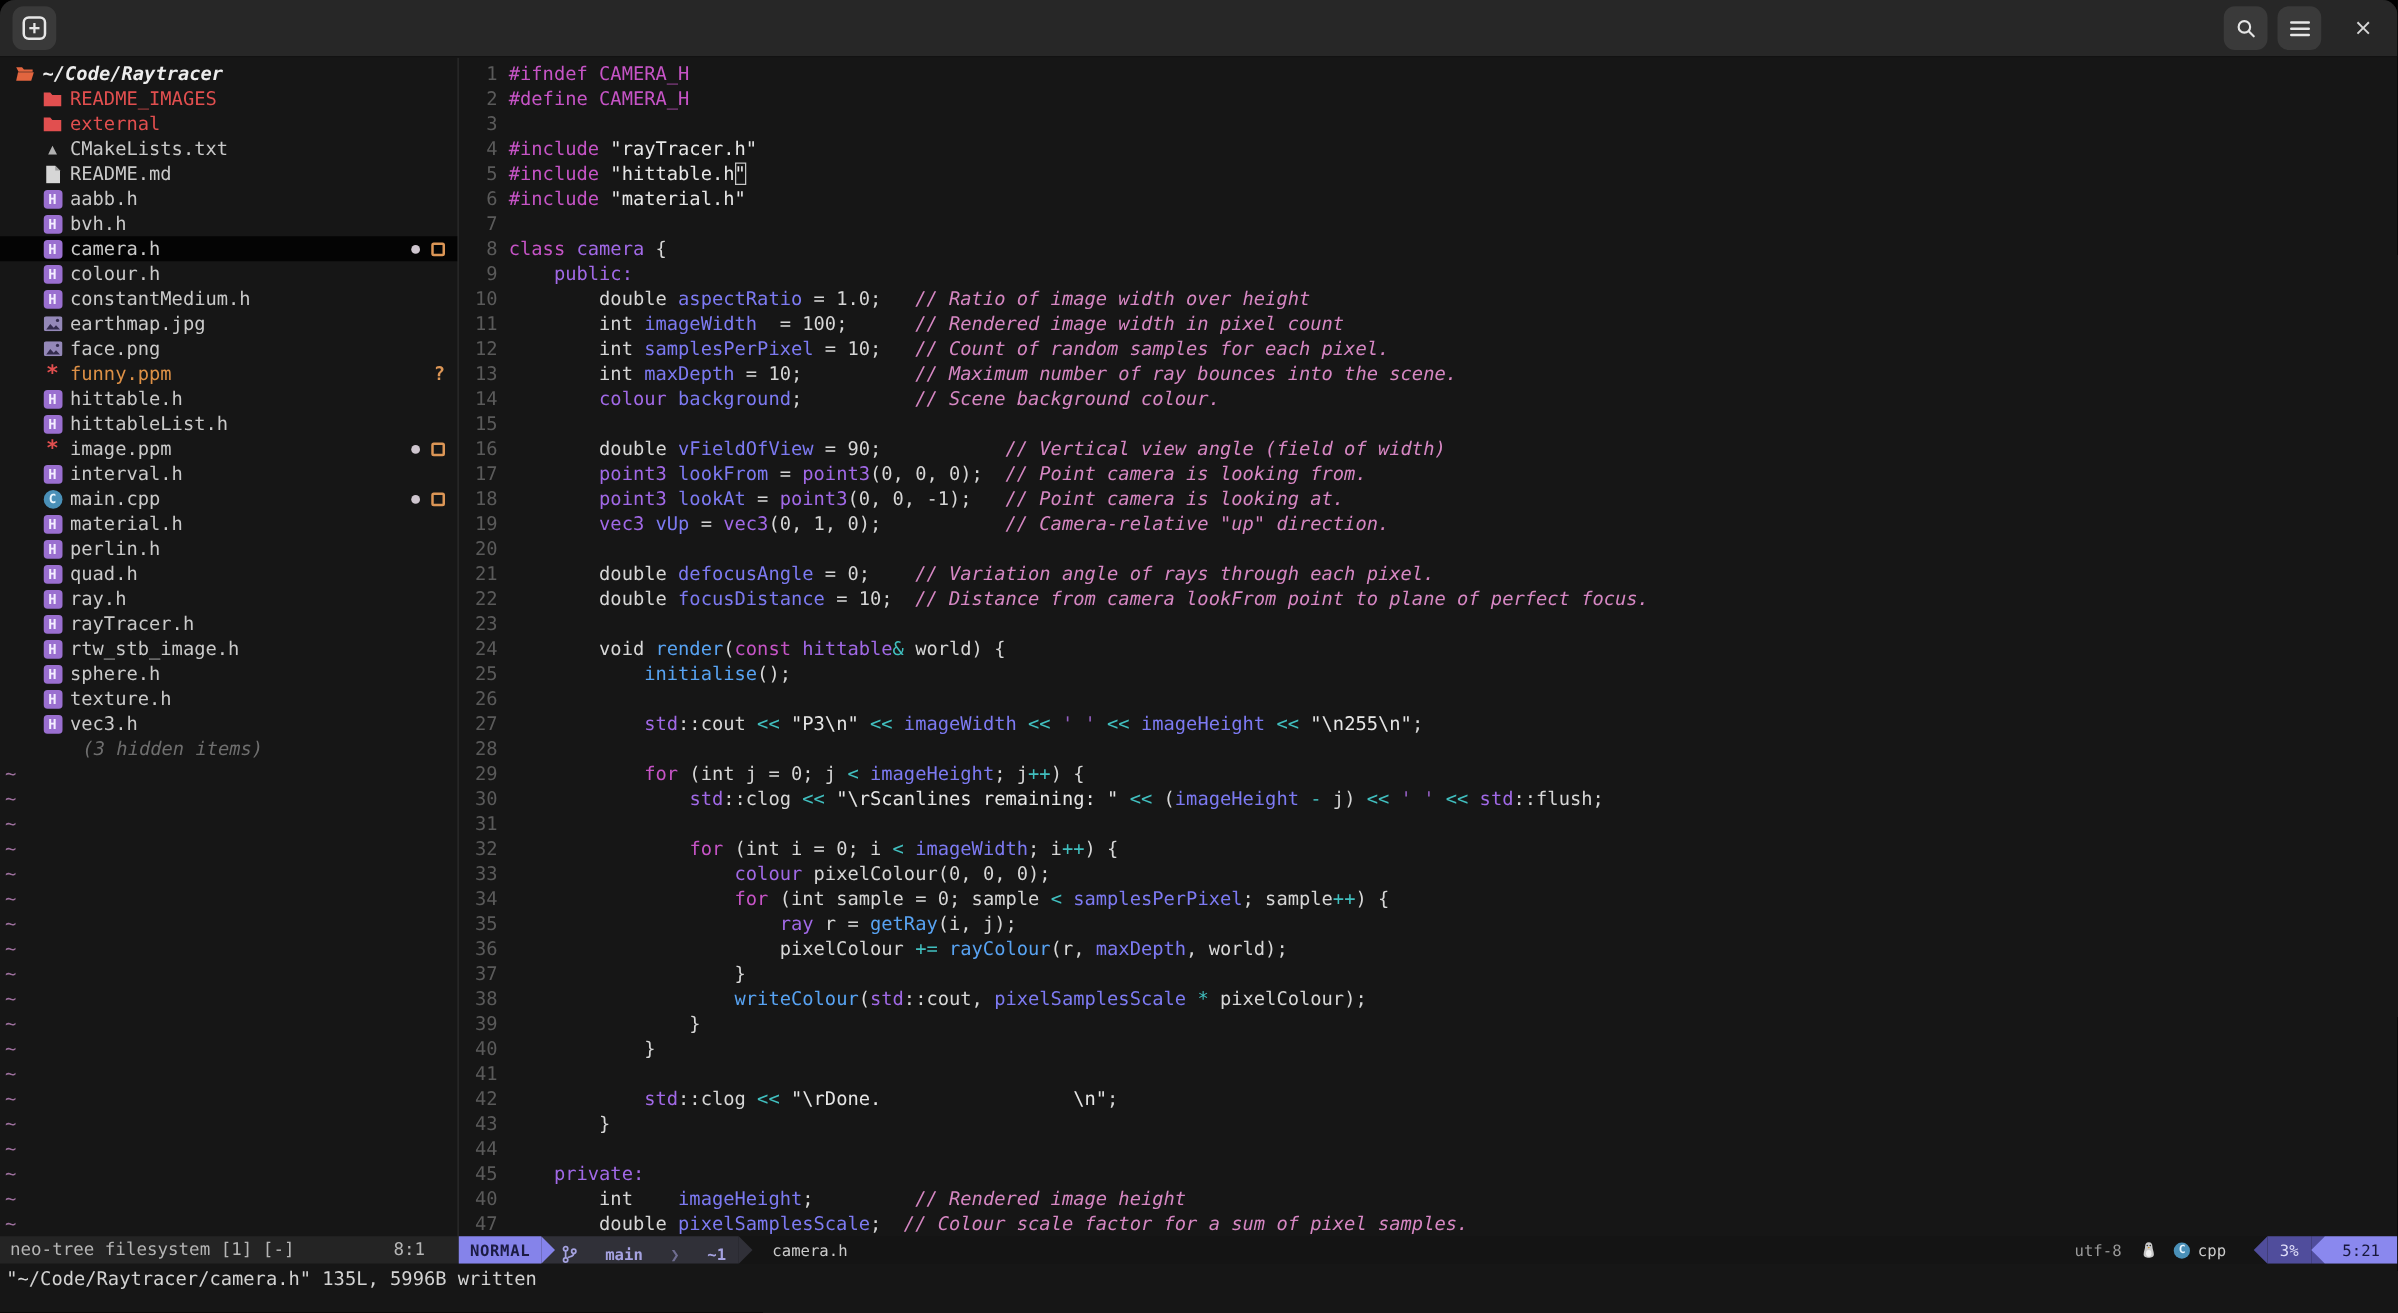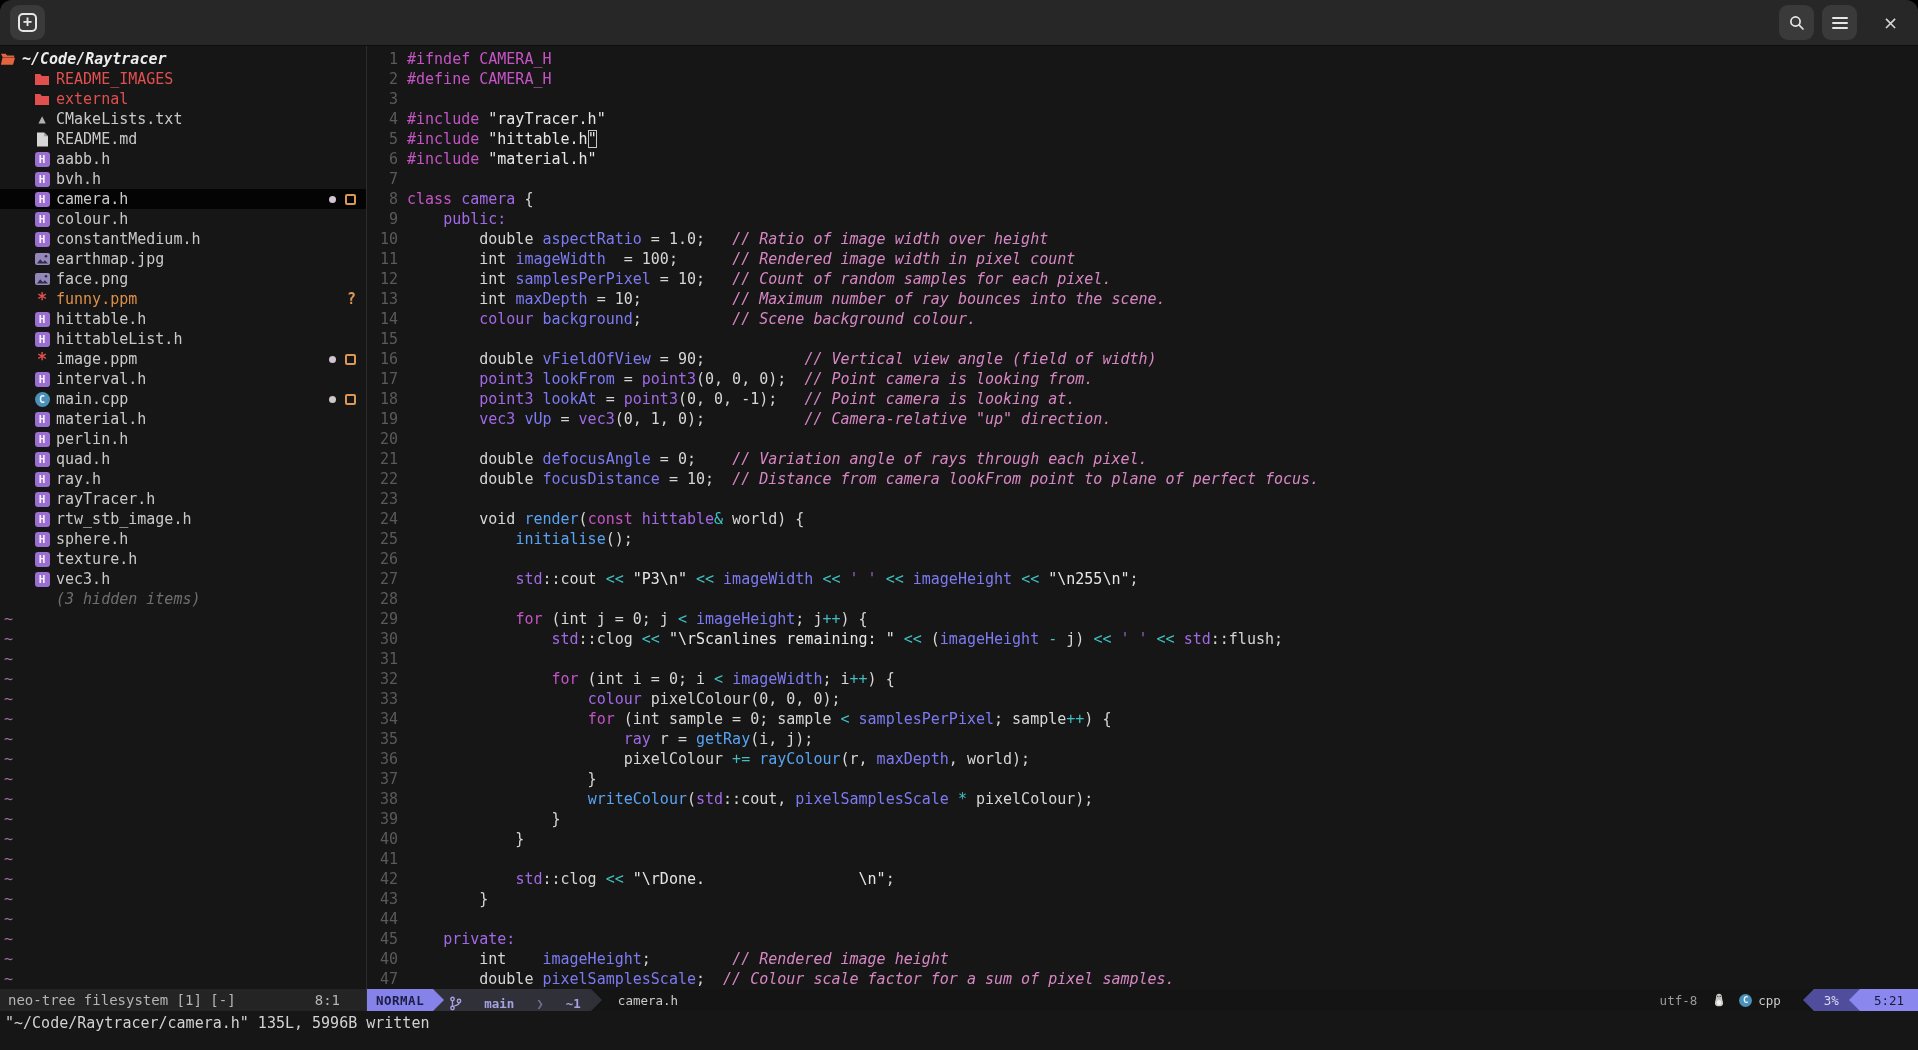--- a/index.html
+++ b/index.html
@@ -127,21 +127,21 @@
       </button>
       <button class="tb-btn plain tb-close">
           <span>×</span>
         </button>
     </div>
   </div>
 
   <div class="content">
     <div class="sidebar">
       <div class="tree" id="tree">
-          <div class="t-row" style="">
+          <div class="t-row" style="padding-left: 12px;">
             <span class="t-icon">
               <svg width="17" height="14" viewBox="0 0 17 14">
                 <path d="M1 1.5h5l1.6 1.8H15v2H3z" fill="#e2653f"></path>
                 <path d="M2.6 5.8H16L13.8 13H1z" fill="#e2653f"></path>
               </svg>
             </span>
             <span class="st-root">~/Code/Raytracer</span>
           </div>
           <div class="t-row" style="padding-left: 34px;">
             <span class="t-icon">
@@ -322,21 +322,21 @@
               <span class="ic i-h">H</span>
             </span>
             <span class="st-file">texture.h</span>
           </div>
           <div class="t-row" style="padding-left: 34px;">
             <span class="t-icon">
               <span class="ic i-h">H</span>
             </span>
             <span class="st-file">vec3.h</span>
           </div>
-          <div class="t-row" style="padding-left: 34px;">
+          <div class="t-row" style=" margin-left: 44px;">
             <span class="t-icon"></span>
             <span class="st-hidden">(3 hidden items)</span>
           </div>
           <div class="tilde-row">~</div>
           <div class="tilde-row">~</div>
           <div class="tilde-row">~</div>
           <div class="tilde-row">~</div>
           <div class="tilde-row">~</div>
           <div class="tilde-row">~</div>
           <div class="tilde-row">~</div>

